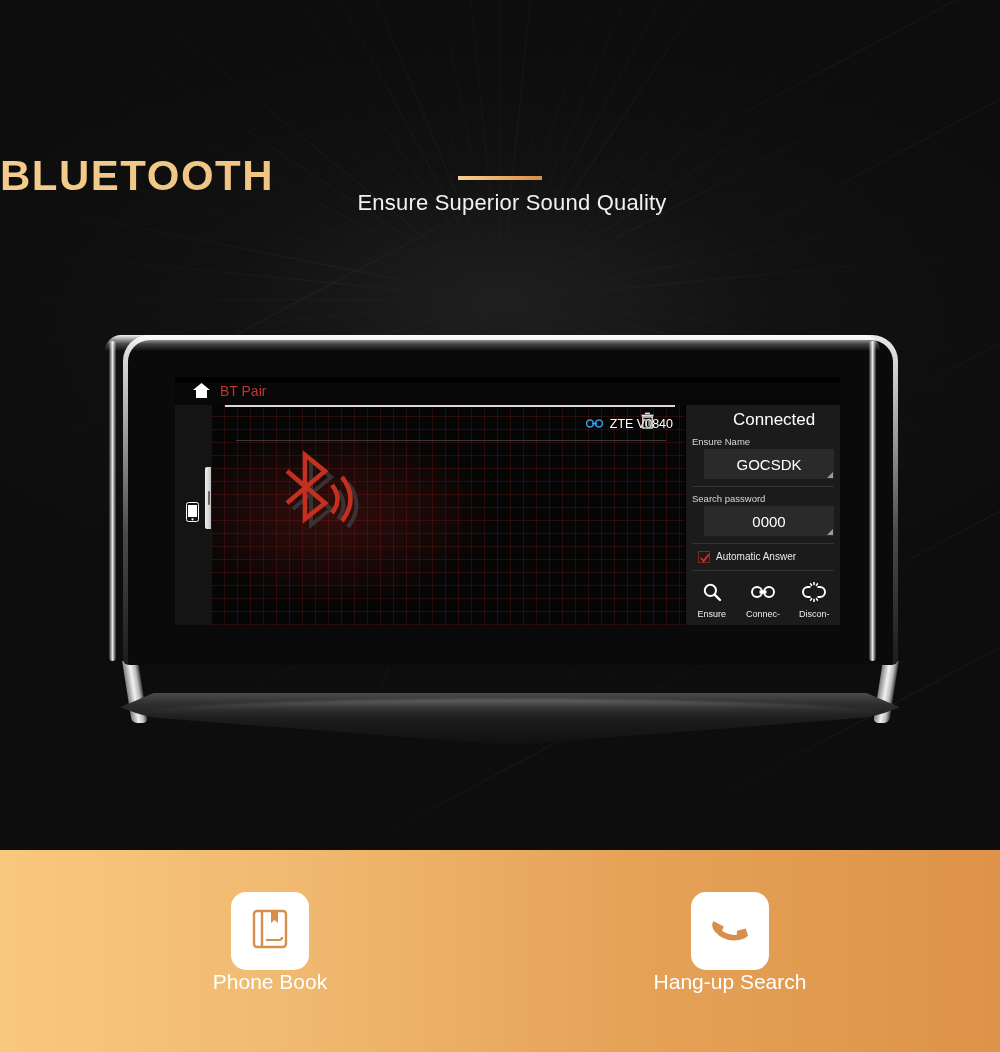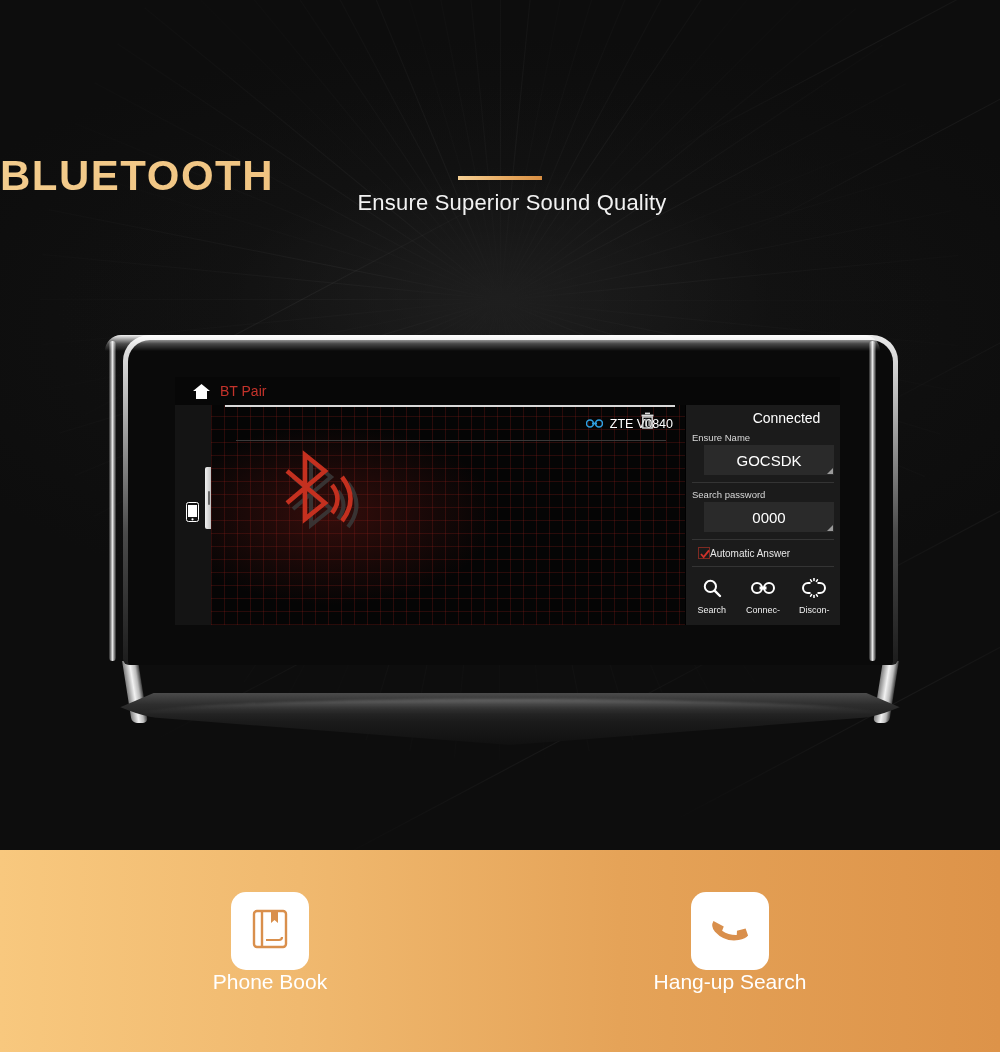--- a/index.html
+++ b/index.html
@@ -87,23 +87,23 @@
   .bezel-left-gloss { left: 4px; }
   .bezel-right-gloss { left: 764px; }
 
   
   .screen {
     position: absolute; left: 70px; top: 42px; width: 665px; height: 248px;
     background: #000;
     overflow: hidden;
   }
   .topbar {
-    position: absolute; left: 0; top: 0; width: 665px; height: 28px;
+    position: absolute; left: 0; top: 6px; width: 665px; height: 28px;
     background: #070707;
-    display: flex; align-items: center; gap: 10px; padding-left: 18px;
+    display: flex; align-items: flex-start; gap: 10px; padding-left: 18px;
   }
   .home-icon { width: 17px; height: 15px; display: block; }
   .topbar-title { color: #c4332b; font-size: 14px; }
 
   .screen-body { position: absolute; left: 0; top: 28px; width: 665px; height: 220px; display: flex; }
 
   
   .rail {
     width: 36px; height: 220px; background: #141414; position: relative; flex: 0 0 36px;
   }
@@ -137,33 +137,33 @@
   .dev-sep { position: absolute; left: 25px; top: 35px; width: 430px; height: 1px; background: #3a3a3a; }
   .topline { position: absolute; left: 14px; top: 0; width: 450px; height: 2px; background: #d8d8d8; }
 
   .bt-logo { position: absolute; left: 32px; top: 40px; width: 150px; height: 120px; }
 
   
   .info {
     position: relative; width: 155px; height: 220px; background: #1b1b1b;
     border-left: 1px solid #000;
   }
-  .info-status { text-align: center; color: #fff; font-size: 14px; padding-top: 5px; padding-left: 47px; }
+  .info-status { color: #fff; font-size: 17px; padding-top: 5px; padding-left: 47px; }
   .fld-label { color: #d8d8d8; font-size: 9.5px; padding: 6px 0 2px 6px; }
   .fld-box {
     position: relative; margin: 0 6px 0 18px; height: 30px; background: #2a2a2a;
     display: flex; align-items: center; justify-content: center;
   }
   .fld-box span { color: #fff; font-size: 15px; }
   .fld-box::after {
     content: ""; position: absolute; right: 1px; bottom: 1px;
     border-style: solid; border-width: 0 0 6px 6px; border-color: transparent transparent #9a9a9a transparent;
   }
   .info-sep { height: 1px; background: #343434; margin: 7px 6px 0 6px; }
-  .auto-row { display: flex; align-items: center; padding: 7px 8px 0 12px; }
+  .auto-row { display: flex; gap: 6px; padding: 7px 8px 0 12px; }
   .chk {
     width: 12px; height: 12px; border: 1px solid #7e2a22; background: #1b1b1b;
     position: relative; flex: 0 0 12px;
   }
   .chk svg { position: absolute; left: 1px; top: 1px; }
   .auto-label { color: #e8e8e8; font-size: 10px; }
   .btn-row { display: flex; justify-content: space-around; padding-top: 11px; }
   .btn { display: flex; flex-direction: column; align-items: center; gap: 3px; width: 48px; }
   .btn-label { color: #f0f0f0; font-size: 9px; }
 
@@ -397,21 +397,21 @@
 
             <div class="btn-row">
 
               <div class="btn">
                 <span>
                   <svg width="20" height="20" viewBox="0 0 20 20" aria-hidden="true">
                     <circle cx="8.4" cy="8.4" r="5.6" fill="none" stroke="#ffffff" stroke-width="2"></circle>
                     <line x1="12.6" y1="12.6" x2="18" y2="18" stroke="#ffffff" stroke-width="2.4" stroke-linecap="round"></line>
                   </svg>
                 </span>
-                <span class="btn-label">Search</span>
+                <span class="btn-label">Ensure</span>
               </div>
 
               <div class="btn">
                 <span>
                   <svg width="24" height="20" viewBox="0 0 24 20" aria-hidden="true">
                     <rect x="1" y="5" width="10" height="10" rx="5" fill="none" stroke="#ffffff" stroke-width="2"></rect>
                     <rect x="13" y="5" width="10" height="10" rx="5" fill="none" stroke="#ffffff" stroke-width="2"></rect>
                     <rect x="8.5" y="8.5" width="7" height="3" fill="#ffffff"></rect>
                   </svg>
                 </span>

